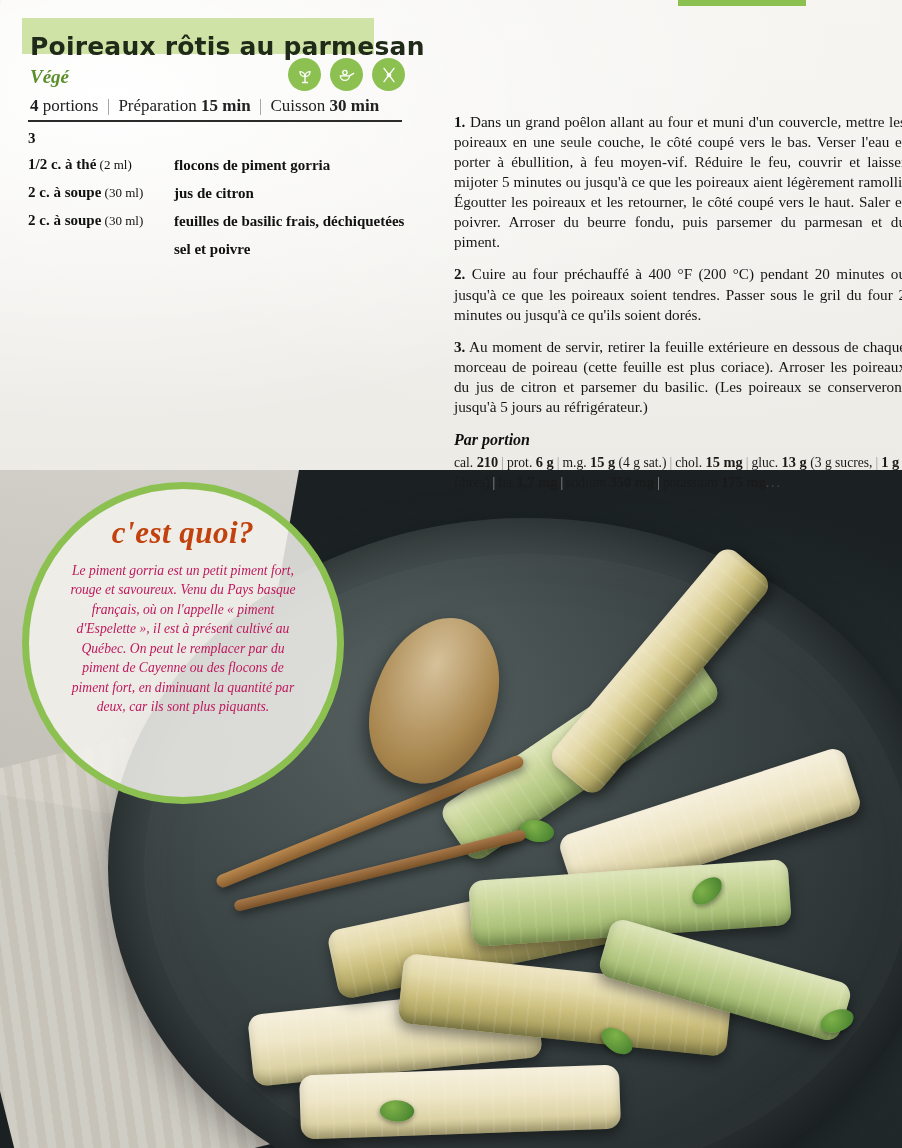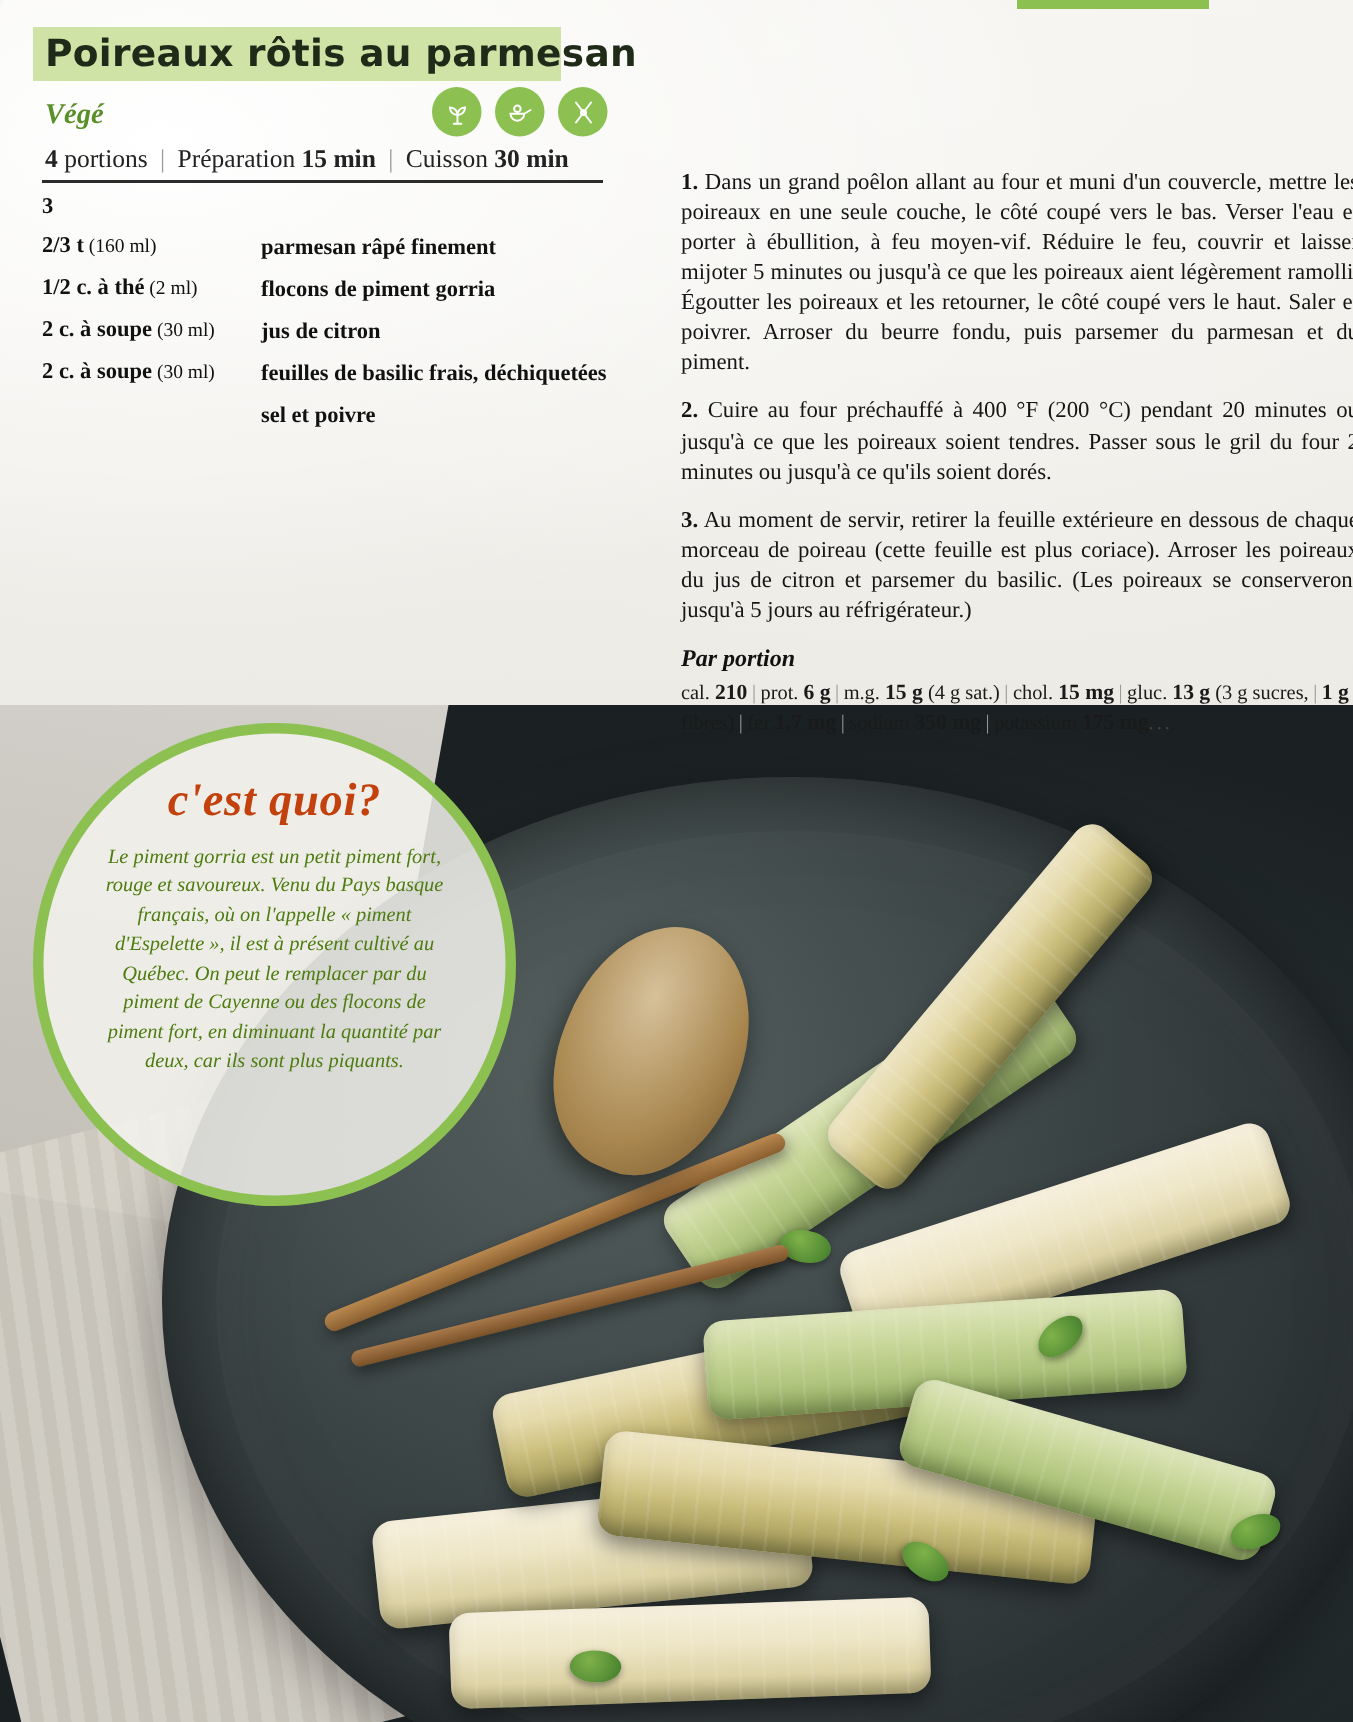--- a/index.html
+++ b/index.html
@@ -113,21 +113,21 @@
     position:absolute; left:22px; top:18px; width:360px;
   }
   .title-bg{
     position:absolute; left:0; top:0; width: 352px; height: 36px;
     background:#cfe3a6;
   }
   .recipe-title{
     position:relative;
     font-family:"DejaVu Sans", sans-serif;
     font-weight:700; font-size: 25px; letter-spacing:.2px;
-    color:#1f2a18; padding: 3px 0 0 8px;
+    color:#1f2a18; padding: 14px 0 0 8px;
     white-space: nowrap;
   }
 
   .vege {
     position:absolute; left:30px; top:66px;
     font-family:"Liberation Serif", serif;
     font-style: italic; font-weight:700; font-size:19px; color:#5a8f2a;
   }
   .icons{
     position:absolute; left:288px; top:58px; display:flex; gap:9px;
@@ -199,21 +199,21 @@
   }
   .callout h3{
     margin:0 0 10px 0;
     font-family:"Liberation Serif", serif;
     font-style:italic; font-weight:700; font-size:31px; color:#c2410c;
     letter-spacing:.5px;
   }
   .callout p{
     margin:0;
     font-family:"Liberation Serif", serif;
-    font-style:italic; font-size:13.6px; line-height:1.43; color:#4d7c0f;
+    font-style:italic; font-size:13.6px; line-height:1.43; color:#be185d;
   }
 </style>
 </head>
 <body>
 
 <div class="page">
 
   <div class="paper-bg"></div>
 
   <div class="photo">
@@ -287,24 +287,20 @@
     <b>30 min</b>
   </div>
 
   <div class="rule"></div>
 
   <div class="ingredients" id="ingredients">
       <div class="ing-row">
         <div class="ing-qty"><b>3</b></div>
       </div>
       <div class="ing-row">
-        <div class="ing-qty"><b>2/3 t</b><span class="ml"> (160 ml)</span></div>
-        <div class="ing-name">parmesan râpé finement</div>
-      </div>
-      <div class="ing-row">
         <div class="ing-qty"><b>1/2 c. à thé</b><span class="ml"> (2 ml)</span></div>
         <div class="ing-name">flocons de piment gorria</div>
       </div>
       <div class="ing-row">
         <div class="ing-qty"><b>2 c. à soupe</b><span class="ml"> (30 ml)</span></div>
         <div class="ing-name">jus de citron</div>
       </div>
       <div class="ing-row">
         <div class="ing-qty"><b>2 c. à soupe</b><span class="ml"> (30 ml)</span></div>
         <div class="ing-name">feuilles de basilic frais, déchiquetées</div>

